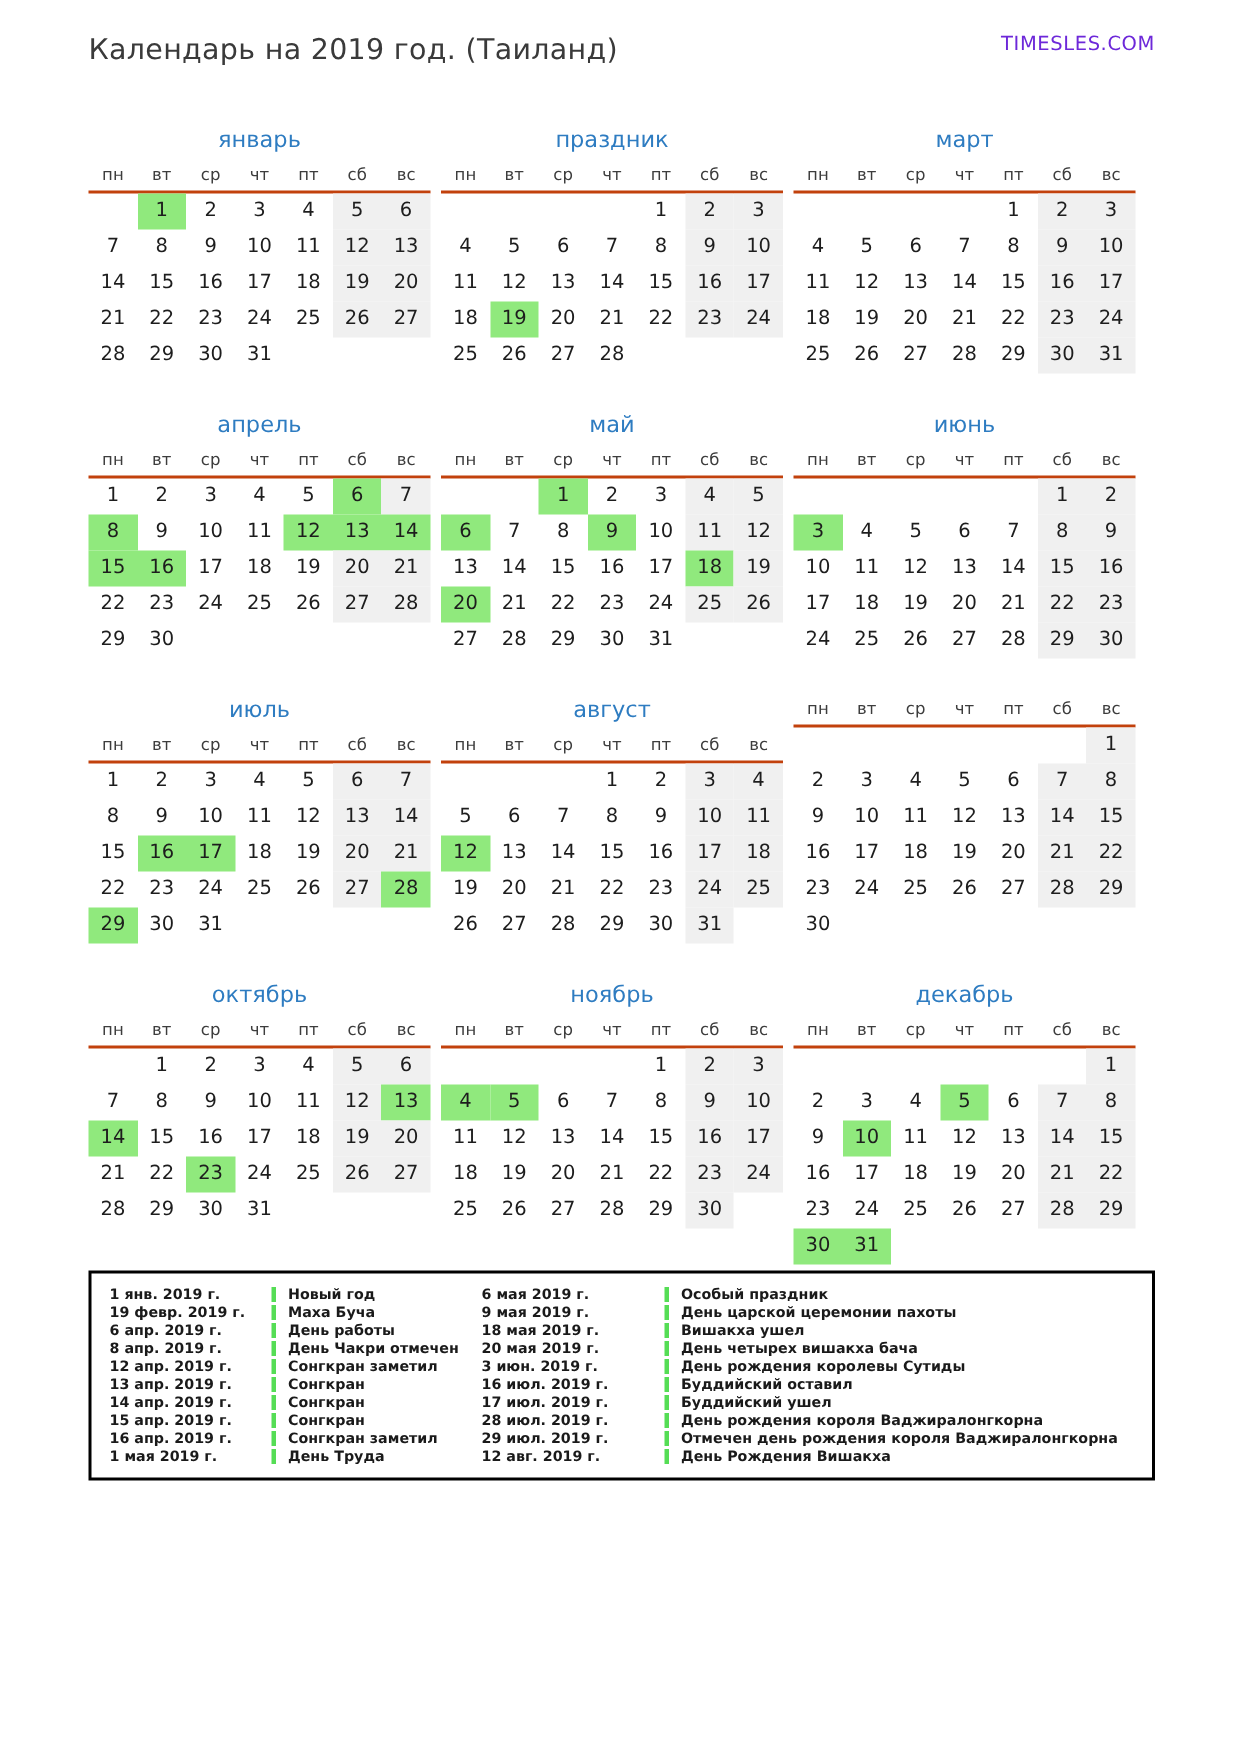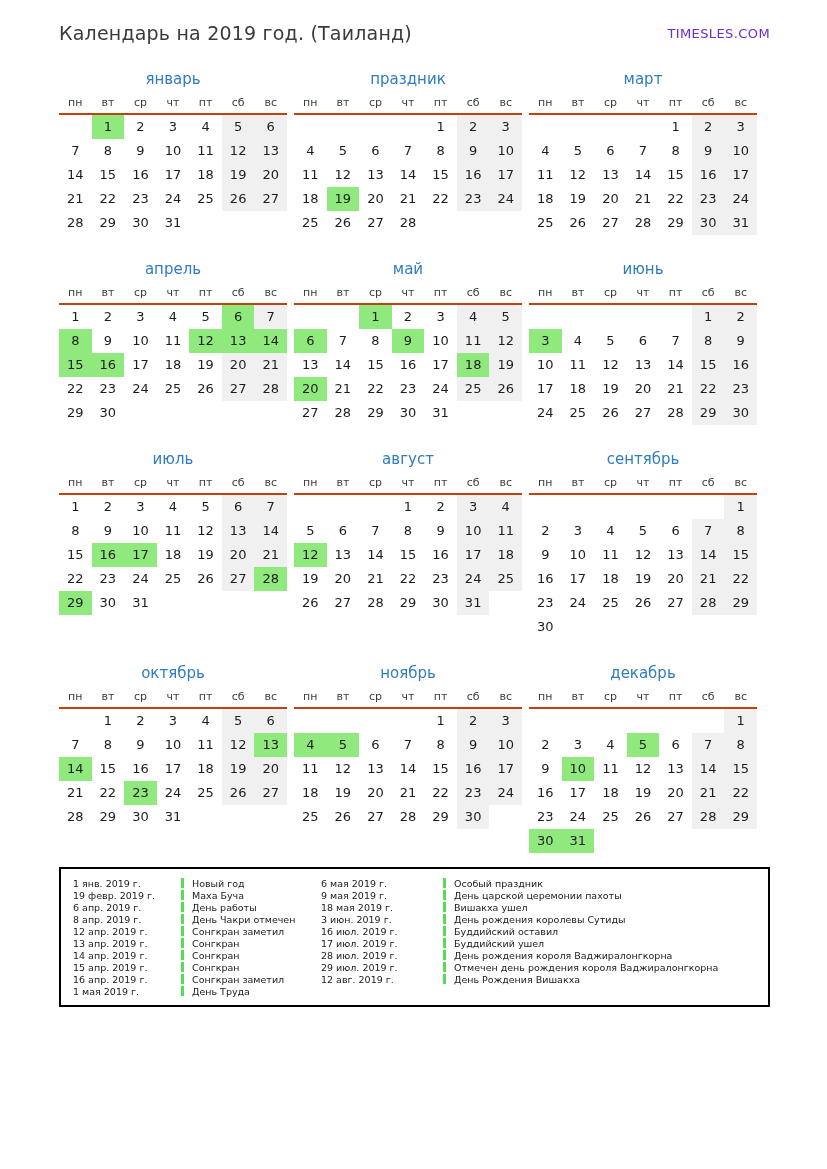--- a/index.html
+++ b/index.html
@@ -3,48 +3,49 @@
 <meta charset="utf-8">
 <style>
   * { box-sizing: border-box; margin: 0; padding: 0; }
   html, body { background: #ffffff; }
   body {
     width: 827px; height: 1169px;
     font-family: "DejaVu Sans", "Liberation Sans", sans-serif;
     position: relative; overflow: hidden;
   }
   .page { padding: 22px 57px 0 59px; }
-  .header { display: flex; justify-content: space-between; align-items: center; }
+  .header { display: flex; justify-content: space-between; align-items: flex-start; }
   .page-title { font-size: 19px; font-weight: 400; color: #3a3a3a; letter-spacing: 0.2px; }
   .brand { font-size: 13px; color: #6d28d9; text-decoration: none; letter-spacing: 0.4px; }
   .months-grid {
-    margin-top: 25px;
+    margin-top: 39px;
     display: grid;
     grid-template-columns: repeat(3, 228px);
     column-gap: 7px;
     row-gap: 24px;
   }
   .month { width: 228px; }
   .month-title { text-align: center; color: #2e7cc1; font-size: 15px; height: 24px; line-height: 20px; }
   .weekdays {
     display: grid; grid-template-columns: repeat(7, 1fr);
     border-bottom: 2px solid #c2410c; padding-bottom: 1px;
   }
   .weekday { text-align: center; font-size: 11px; color: #3d3d3d; height: 19px; line-height: 19px; }
   .days { display: grid; grid-template-columns: repeat(7, 1fr); }
   .day { height: 24px; line-height: 24px; text-align: center; font-size: 13px; color: #1d1d1d; }
   .day.weekend { background: #f0f0f0; }
   .day.holiday { background: #90e97d; }
   .legend {
-    margin-top: 14px;
+    margin-top: 4px;
     width: 711px;
     border: 2px solid #000000;
     padding: 8px 0 8px 12px;
     display: grid;
     grid-template-columns: 248px 1fr;
+    font-weight: bold;
   }
   .legend-entry { display: flex; align-items: center; height: 12px; font-size: 9.5px; color: #1a1a1a; }
   .legend-date { width: 108px; flex-shrink: 0; white-space: nowrap; }
   .legend-col-2 .legend-date { width: 122px; }
   .legend-bar { width: 3px; height: 10px; background: #55dd55; margin-right: 8px; flex-shrink: 0; }
   .legend-name { white-space: nowrap; }
 </style>
 </head>
 <body>
 
@@ -441,21 +442,20 @@
           <div class="day">26</div>
           <div class="day">27</div>
           <div class="day">28</div>
           <div class="day">29</div>
           <div class="day">30</div>
           <div class="day weekend">31</div>
           <div class="day empty"></div>
         </div>
       </div>
       <div class="month">
-        <div class="month-title">сентябрь</div>
         <div class="weekdays">
           <div class="weekday">пн</div>
           <div class="weekday">вт</div>
           <div class="weekday">ср</div>
           <div class="weekday">чт</div>
           <div class="weekday">пт</div>
           <div class="weekday">сб</div>
           <div class="weekday">вс</div>
         </div>
         <div class="days">
@@ -722,20 +722,25 @@
           <div class="legend-date">9 мая 2019 г.</div>
           <div class="legend-bar"></div>
           <div class="legend-name">День царской церемонии пахоты</div>
         </div>
         <div class="legend-entry">
           <div class="legend-date">18 мая 2019 г.</div>
           <div class="legend-bar"></div>
           <div class="legend-name">Вишакха ушел</div>
         </div>
         <div class="legend-entry">
+          <div class="legend-date">20 мая 2019 г.</div>
+          <div class="legend-bar"></div>
+          <div class="legend-name">День четырех вишакха бача</div>
+        </div>
+        <div class="legend-entry">
           <div class="legend-date">3 июн. 2019 г.</div>
           <div class="legend-bar"></div>
           <div class="legend-name">День рождения королевы Сутиды</div>
         </div>
         <div class="legend-entry">
           <div class="legend-date">16 июл. 2019 г.</div>
           <div class="legend-bar"></div>
           <div class="legend-name">Буддийский оставил</div>
         </div>
         <div class="legend-entry">

